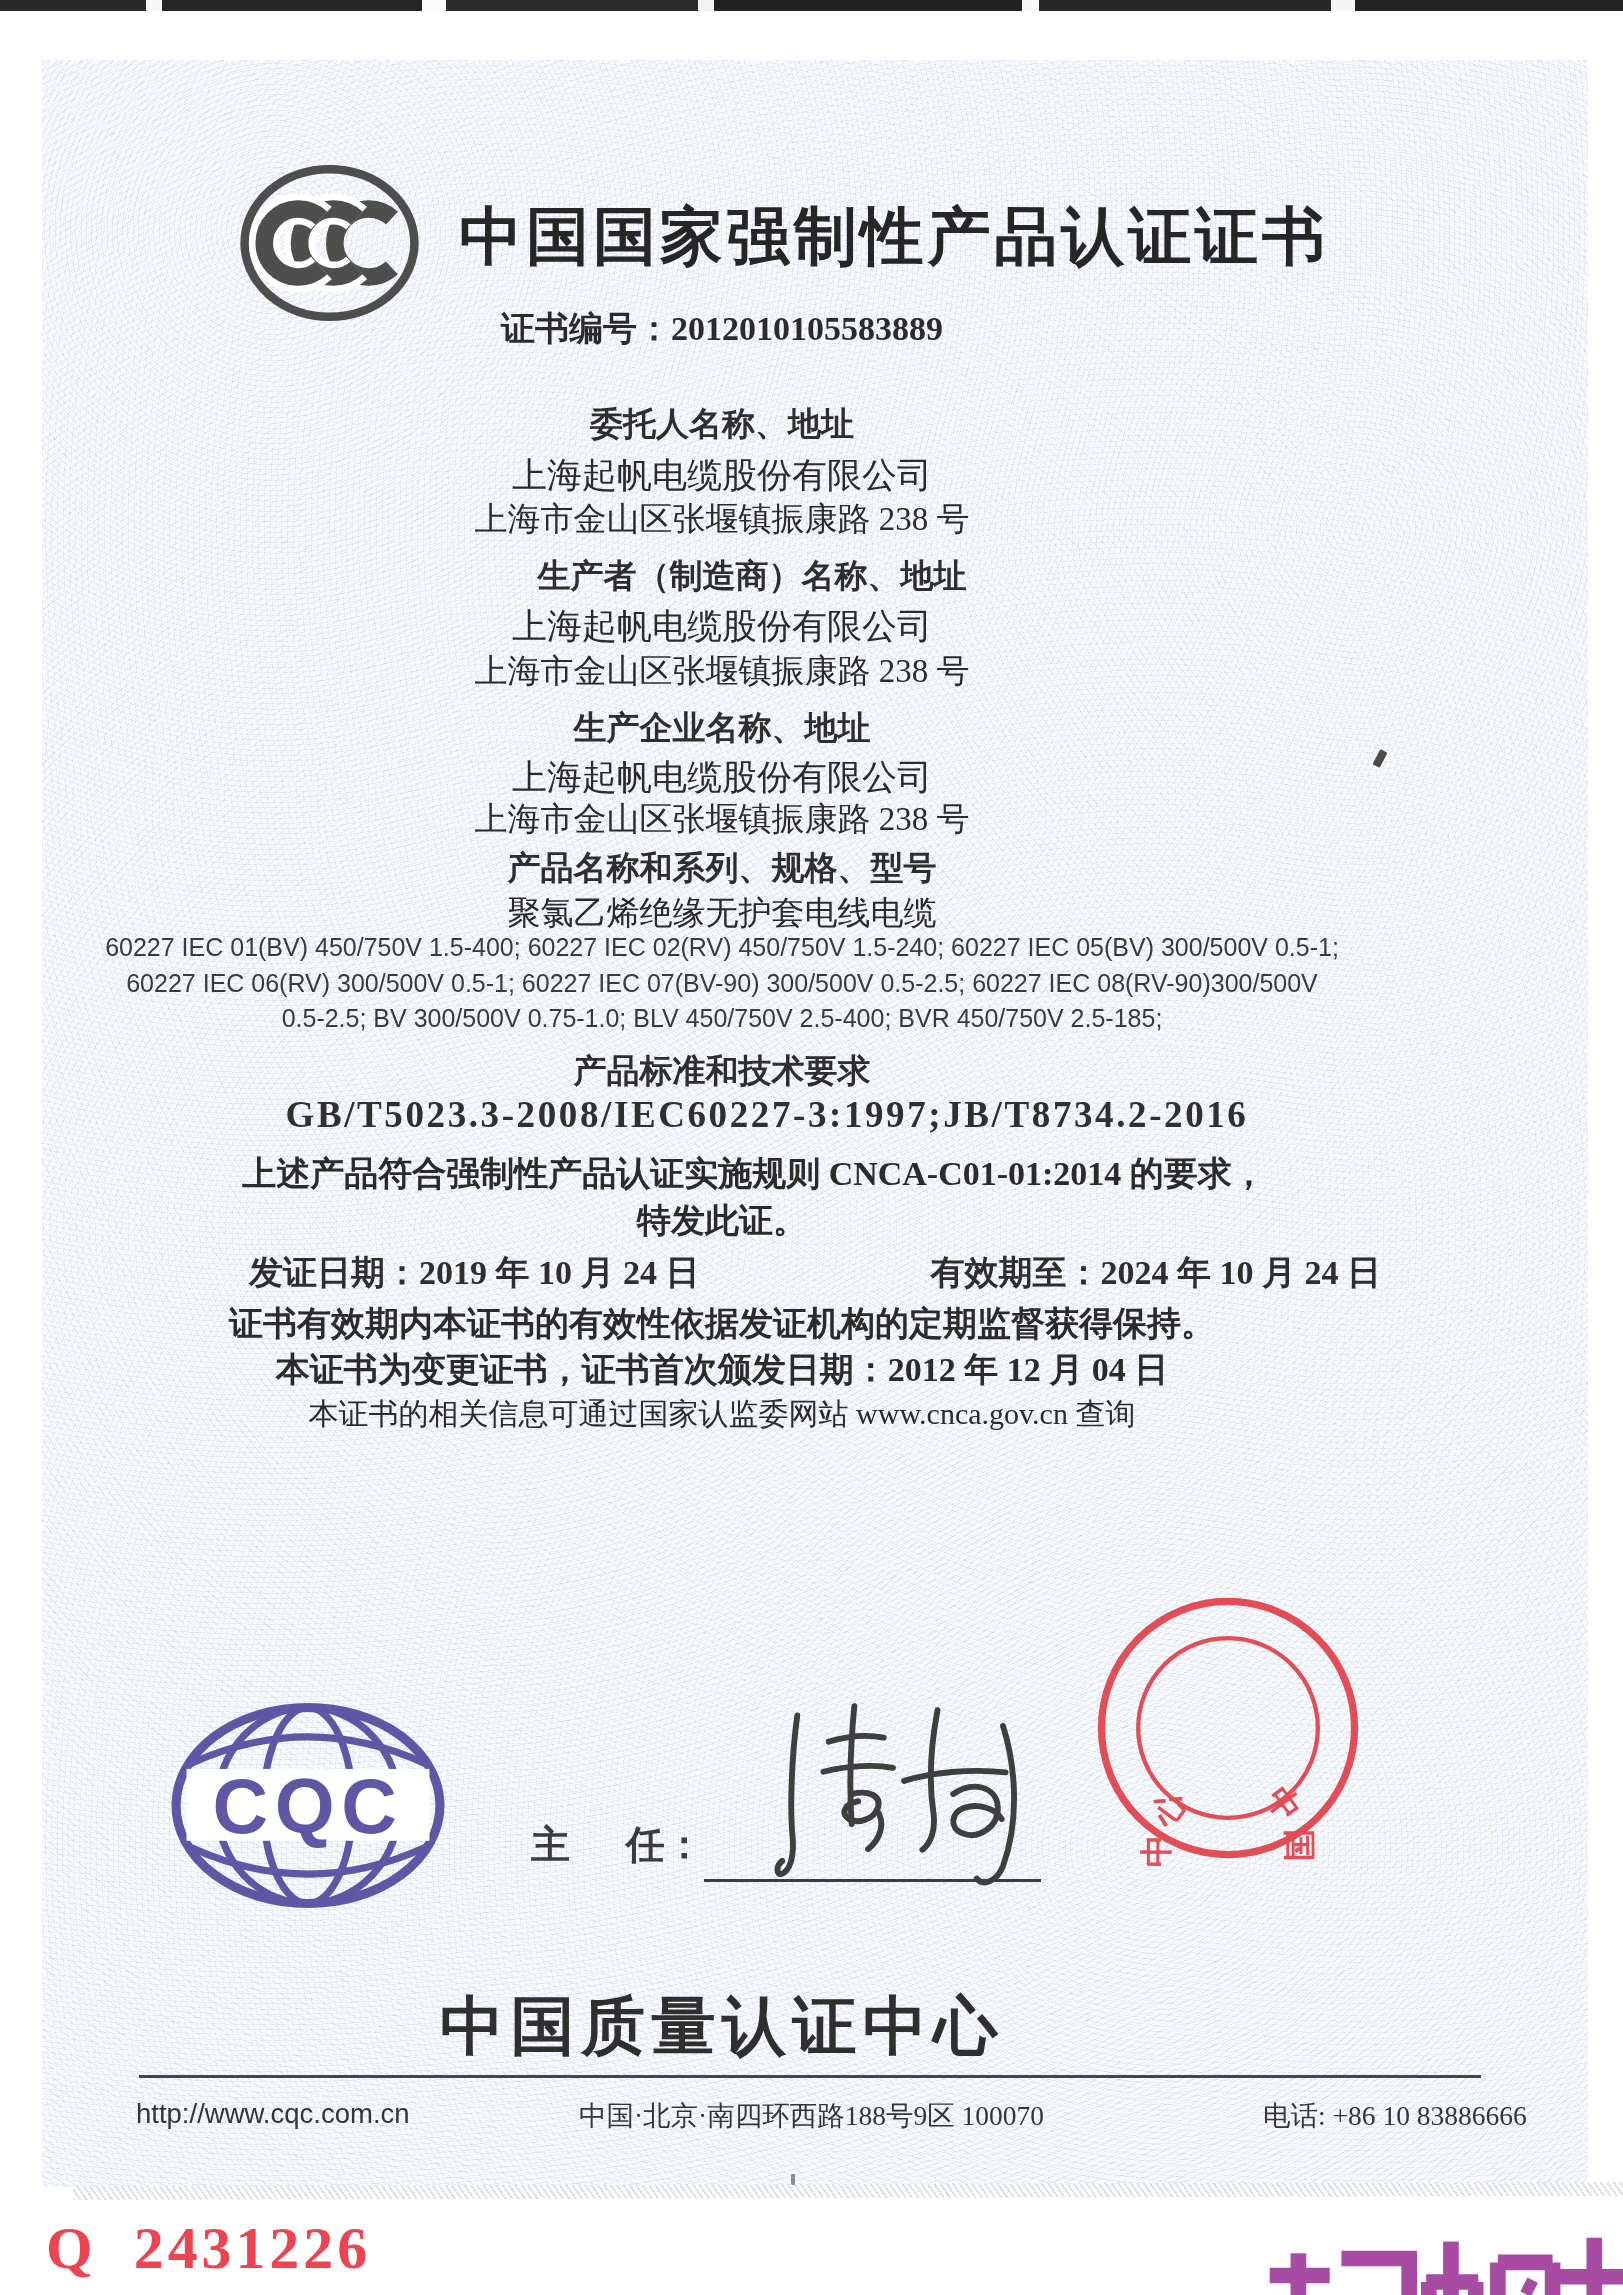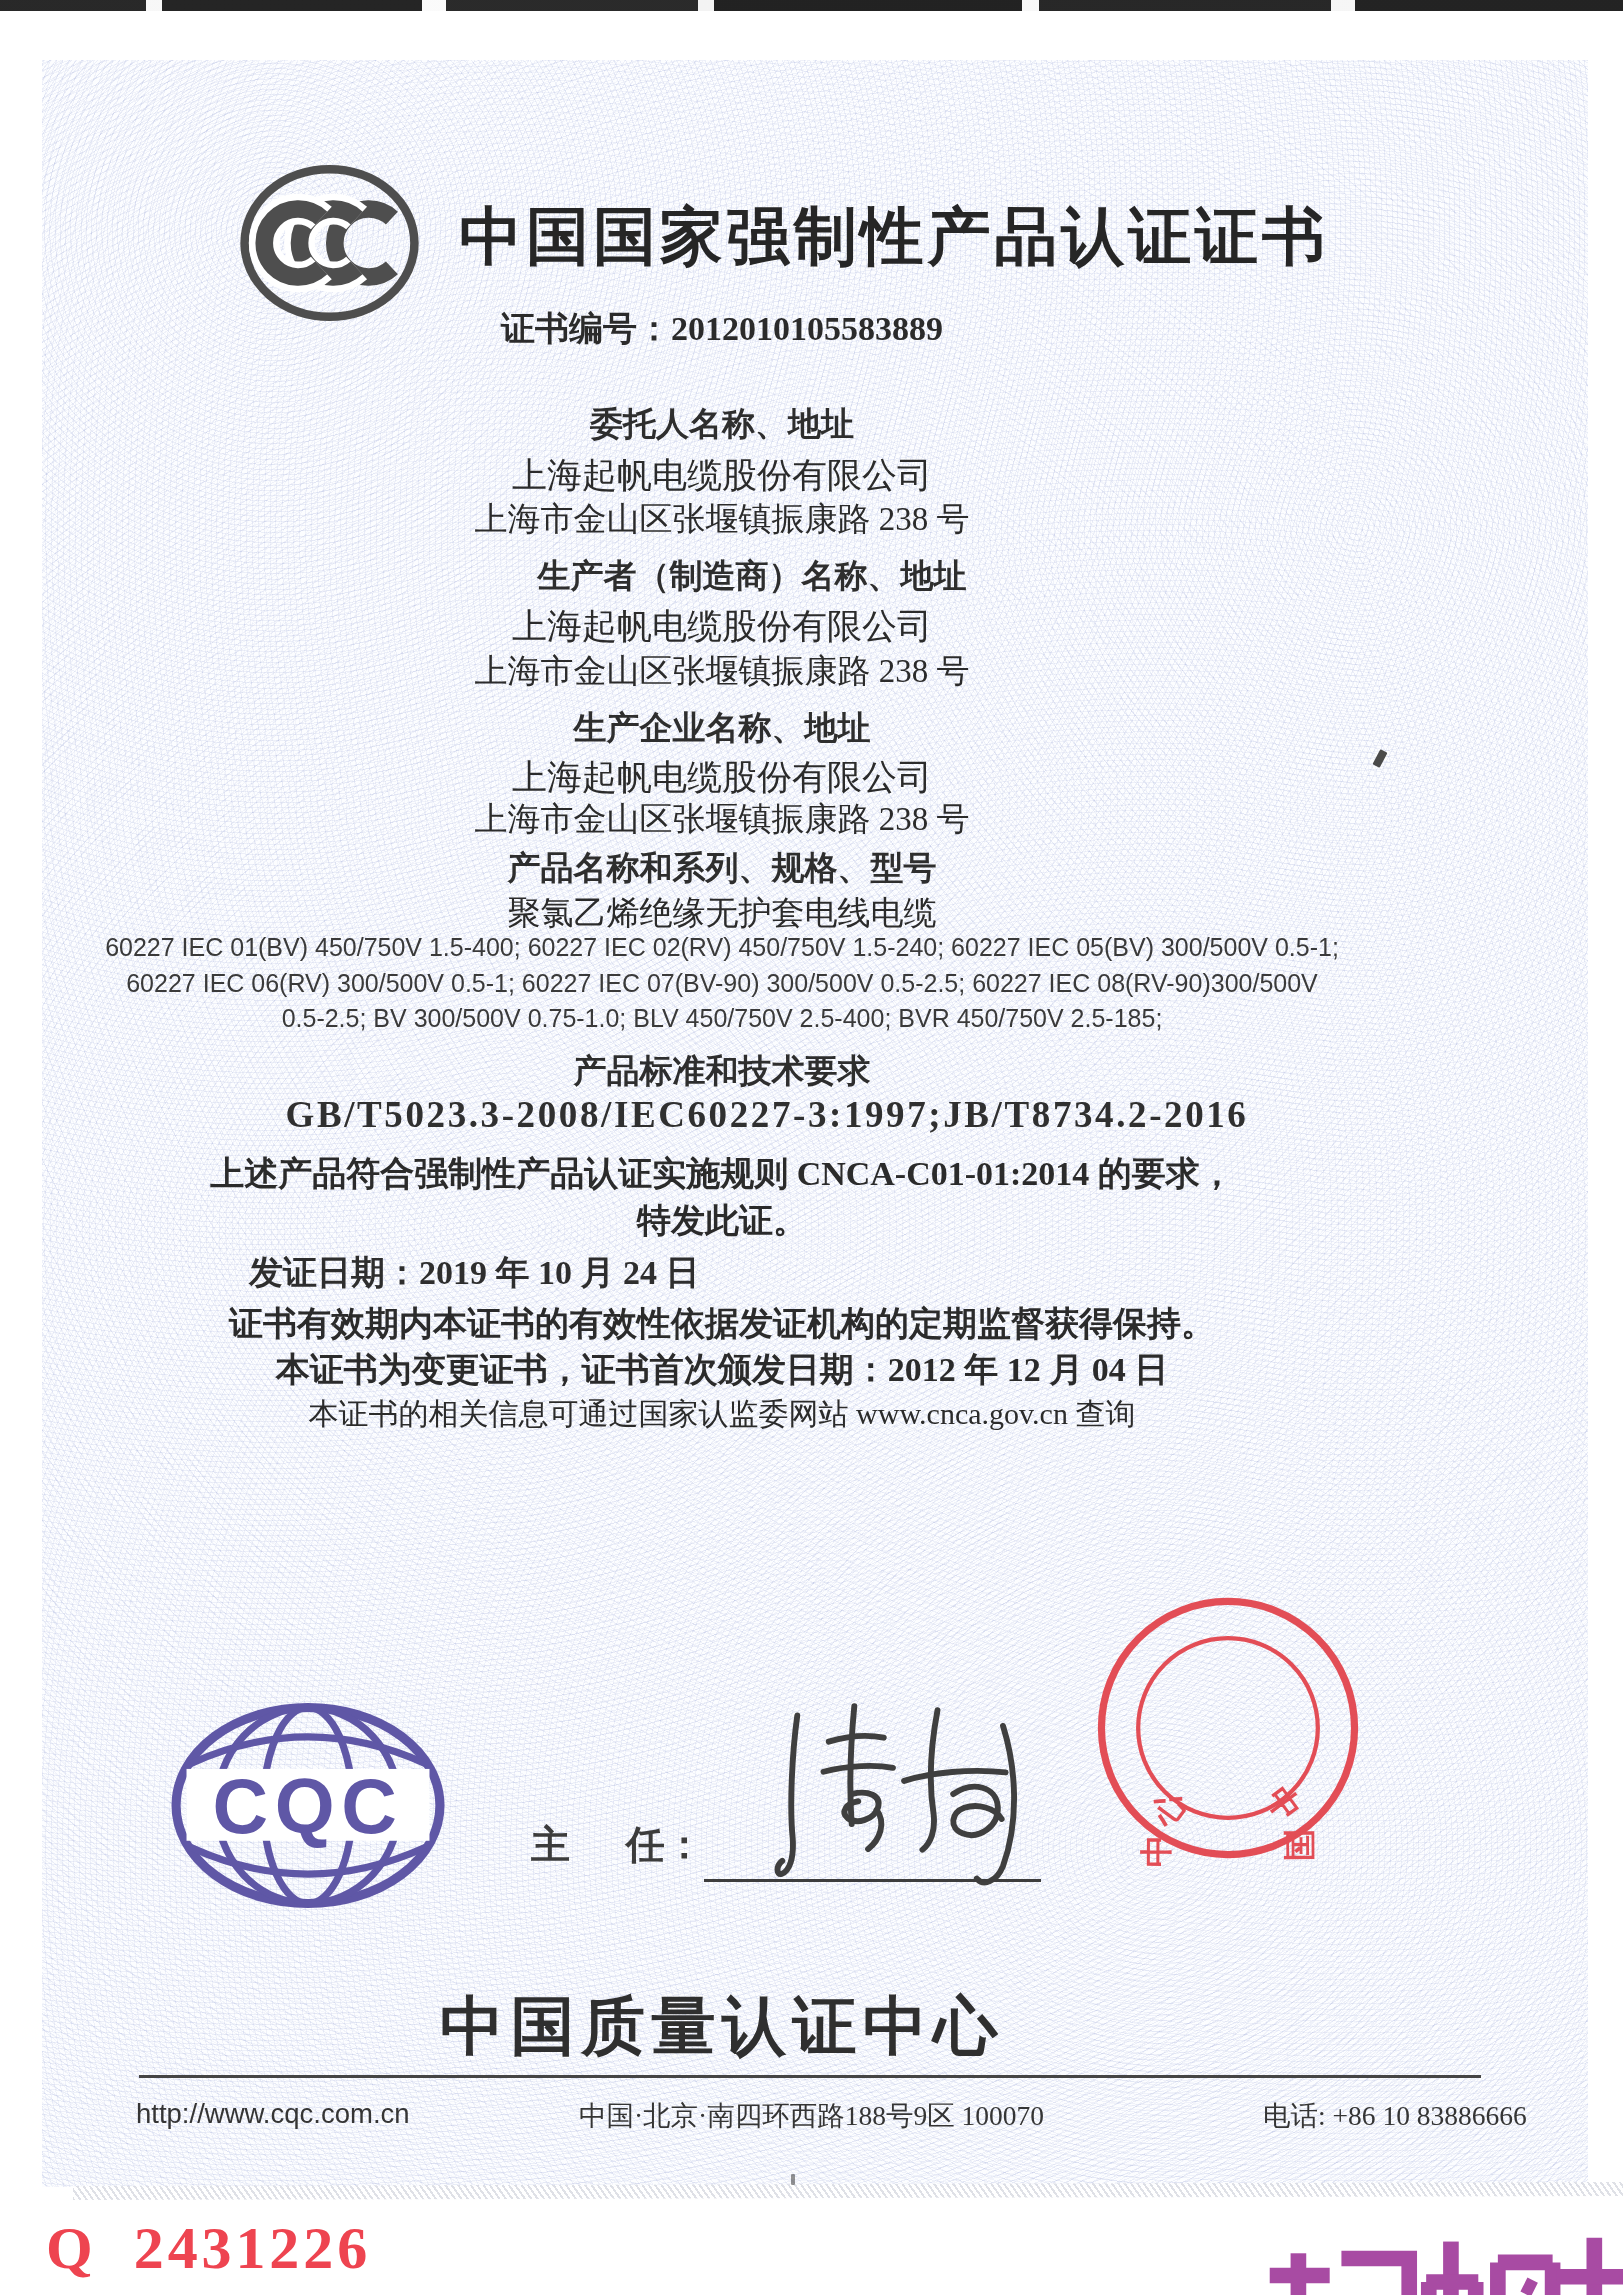--- a/index.html
+++ b/index.html
@@ -80,25 +80,26 @@
 
 <div class="line bold" style="top:846px;font-size:33px;">产品名称和系列、规格、型号</div>
 <div class="line kai" style="top:891px;font-size:33px;">聚氯乙烯绝缘无护套电线电缆</div>
 <div class="line models" style="top:933px;font-size:25px;">60227 IEC 01(BV) 450/750V 1.5-400; 60227 IEC 02(RV) 450/750V 1.5-240; 60227 IEC 05(BV) 300/500V 0.5-1;</div>
 <div class="line models" style="top:969px;font-size:25px;">60227 IEC 06(RV) 300/500V 0.5-1; 60227 IEC 07(BV-90) 300/500V 0.5-2.5; 60227 IEC 08(RV-90)300/500V</div>
 <div class="line models" style="top:1004px;font-size:25px;">0.5-2.5; BV 300/500V 0.75-1.0; BLV 450/750V 2.5-400; BVR 450/750V 2.5-185;</div>
 
 <div class="line bold" style="top:1049px;font-size:33px;">产品标准和技术要求</div>
 <div class="line bold" style="top:1093px;font-size:37px;letter-spacing:2.6px;color:#303030;margin-left:45px;">GB/T5023.3-2008/IEC60227-3:1997;JB/T8734.2-2016</div>
 
-<div class="line kai bold" style="top:1151px;font-size:34px;">上述产品符合强制性产品认证实施规则 CNCA-C01-01:2014 的要求，</div>
+<div class="line kai bold" style="top:1151px;font-size:34px;padding-left:32px;">上述产品符合强制性产品认证实施规则 CNCA-C01-01:2014 的要求，</div>
 <div class="line kai bold" style="top:1198px;font-size:34px;">特发此证。</div>
 
 <div class="abs" style="left:249px;top:1250px;width:1132px;display:flex;justify-content:space-between;">
   <span class="bold" style="font-size:34px;white-space:nowrap;">发证日期：2019 年 10 月 24 日</span>
+  <span class="bold" style="font-size:34px;white-space:nowrap;">有效期至：2024 年 10 月 24 日</span>
 </div>
 
 <div class="line kai bold" style="top:1301px;font-size:34px;">证书有效期内本证书的有效性依据发证机构的定期监督获得保持。</div>
 <div class="line kai bold" style="top:1347px;font-size:34px;">本证书为变更证书，证书首次颁发日期：2012 年 12 月 04 日</div>
 <div class="line kai" style="top:1394px;font-size:30px;">本证书的相关信息可通过国家认监委网站 www.cnca.gov.cn 查询</div>
 
 <svg class="abs" style="left:168px;top:1701px;" width="280" height="209" viewBox="0 0 428 320" aria-label="CQC">
   <ellipse cx="214" cy="160" rx="202" ry="150" fill="none" stroke="#5f57a6" stroke-width="14"></ellipse>
   <ellipse cx="214" cy="160" rx="140" ry="150" fill="none" stroke="#5f57a6" stroke-width="11"></ellipse>
   <ellipse cx="214" cy="160" rx="68" ry="150" fill="none" stroke="#5f57a6" stroke-width="11"></ellipse>

